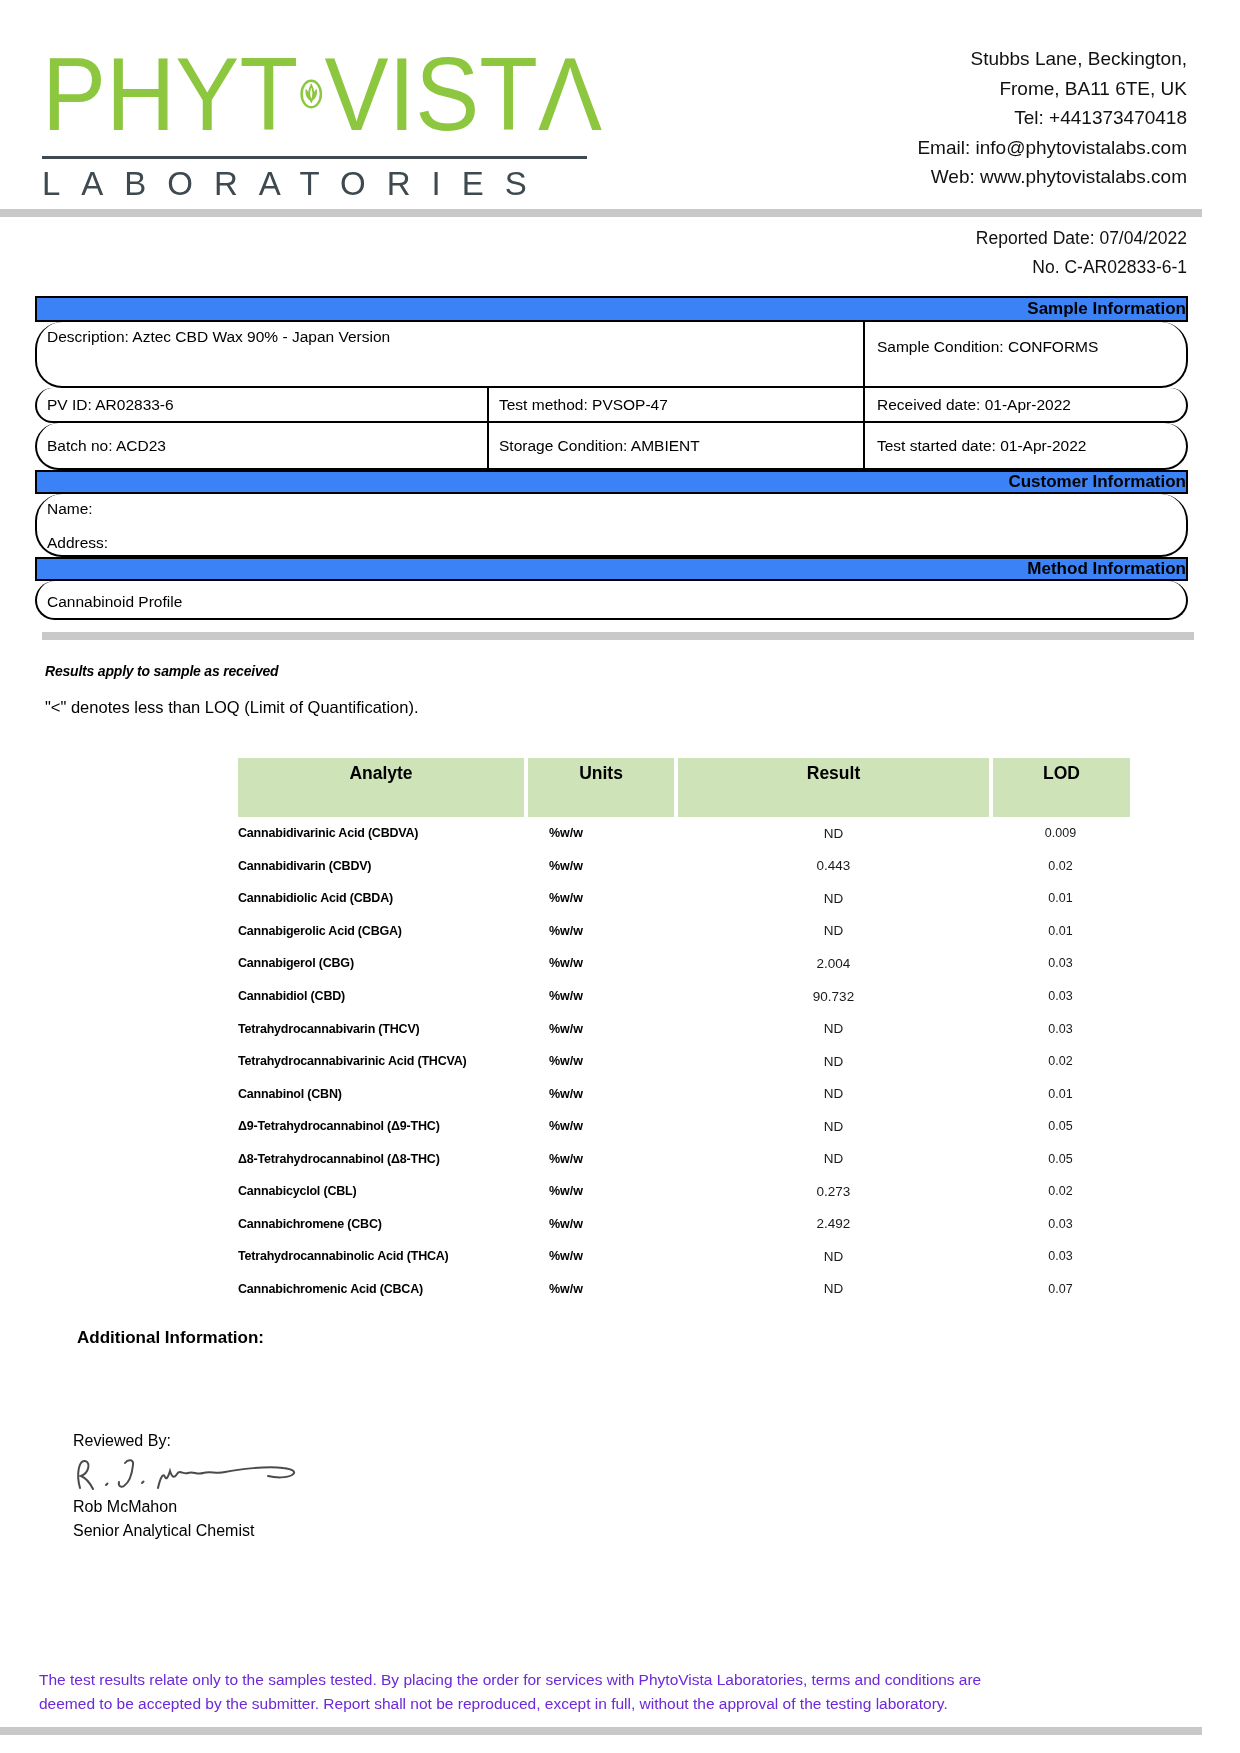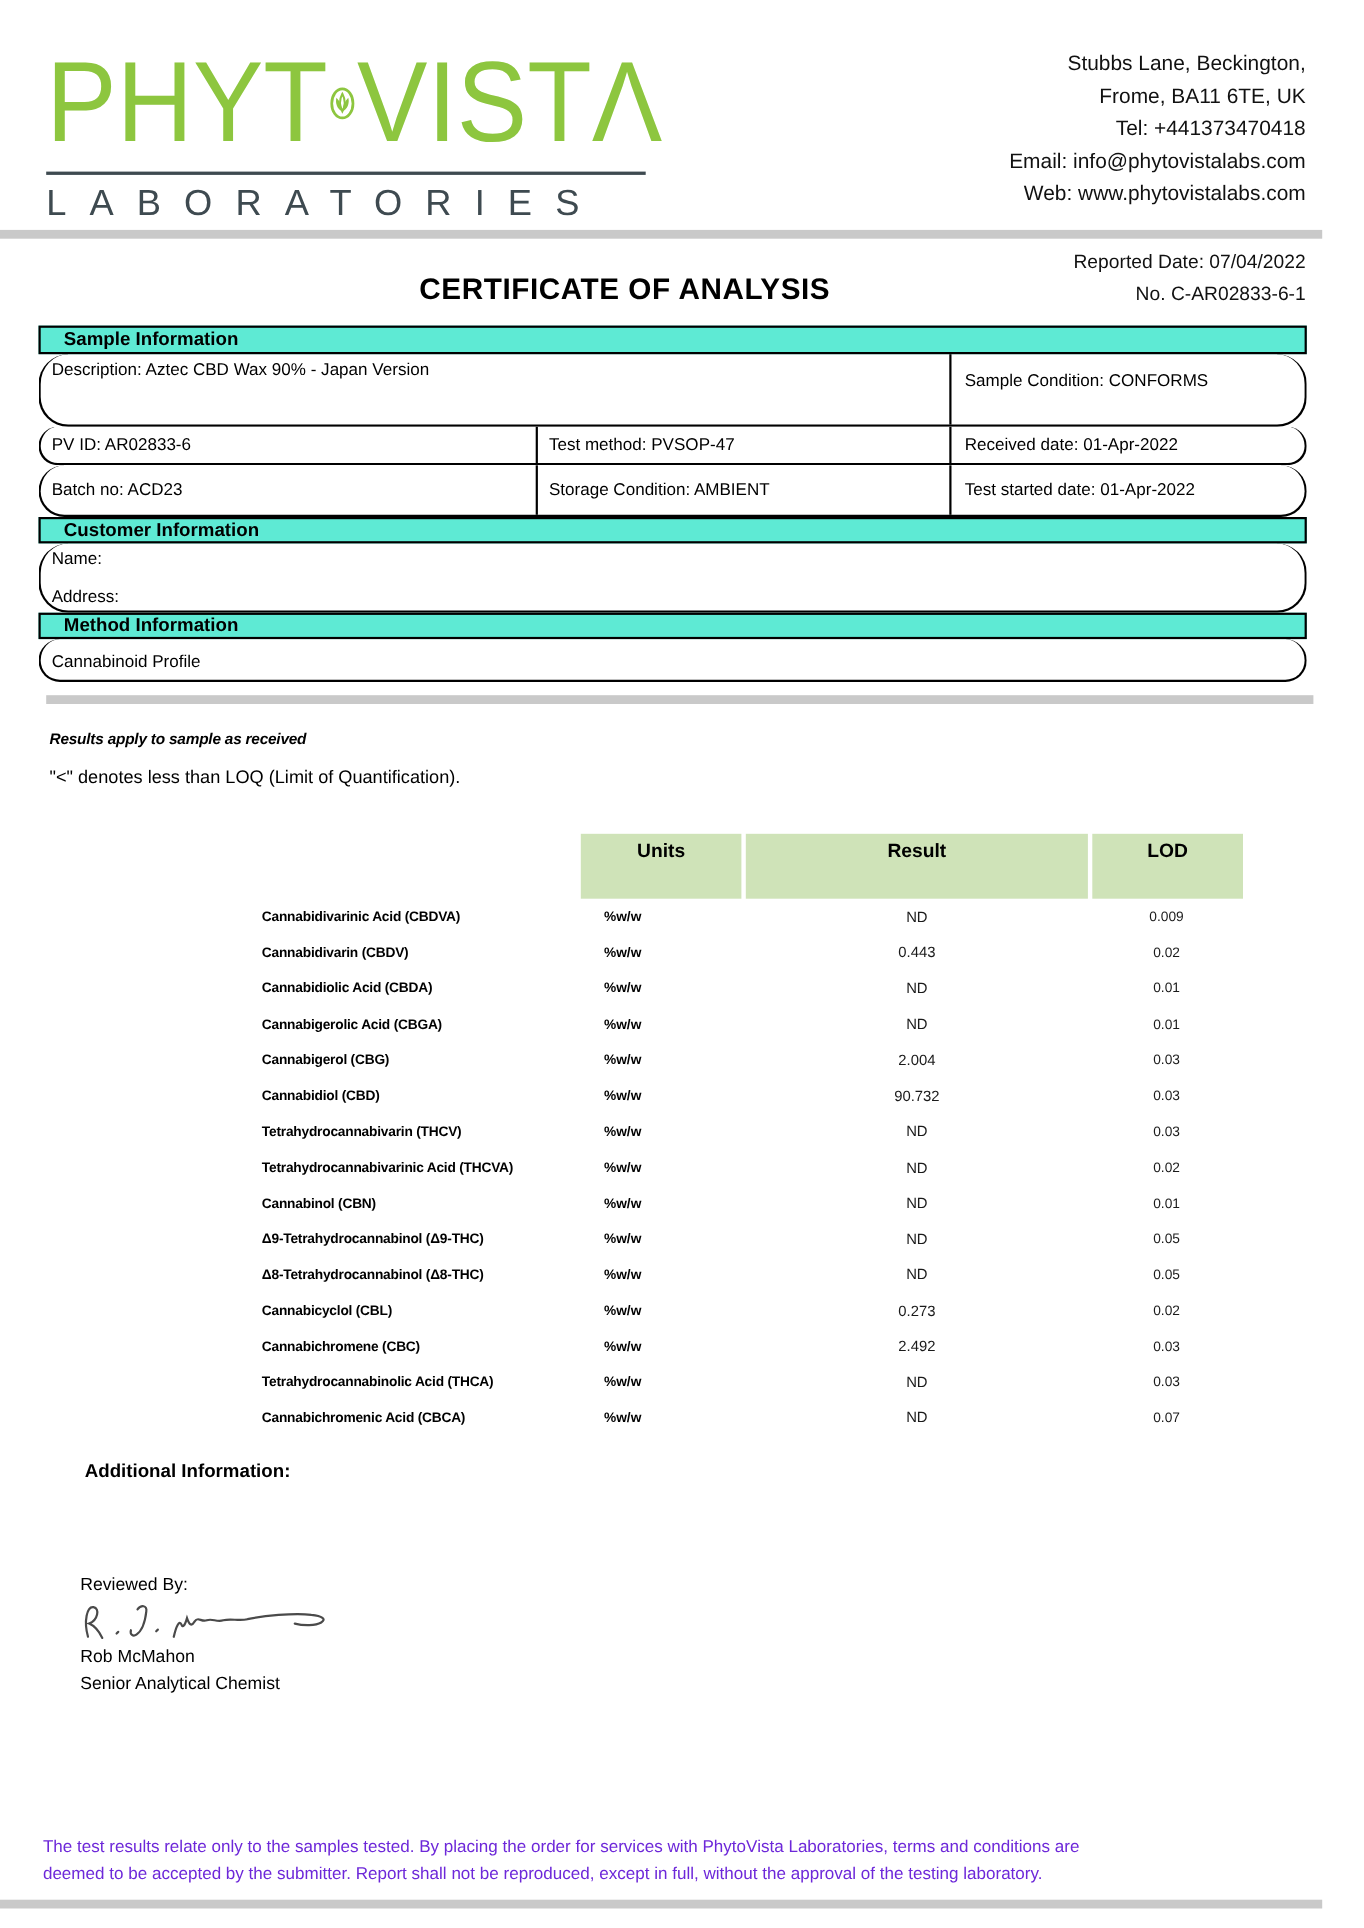--- a/index.html
+++ b/index.html
@@ -20,22 +20,22 @@
 
   .gray-bar{background:#c9c9c9;height:8px;}
 
   .report-meta{right:53px;top:224px;text-align:right;font-size:17.5px;line-height:29px;color:#111;}
 
   .coa-title{left:308px;top:248px;width:520px;text-align:center;font-size:27px;font-weight:bold;
              letter-spacing:.5px;}
 
   
   .info-table{left:35px;top:296px;width:1153px;}
-  .sec-bar{box-sizing:border-box;border:2px solid #000;background:#5eead4;height:26px;
-           font-size:17px;font-weight:bold;padding-left:21px;line-height:22px;}
+  .sec-bar{box-sizing:border-box;border:2px solid #000;background:#3b82f6;height:26px;
+           font-size:17px;font-weight:bold;padding-left:21px;line-height:22px;text-align:right;}
   .sec-bar.thin{height:24px;line-height:20px;}
   .irow{box-sizing:border-box;position:relative;border-left:2px solid #000;border-right:2px solid #000;
         border-bottom:2px solid #000;font-size:15.5px;border-radius:27px;}
   .cell{position:absolute;top:0;bottom:0;box-sizing:border-box;}
   .vline{border-left:2px solid #000;}
 
   
   .note-italic{left:45px;top:663px;font-size:14px;font-weight:bold;font-style:italic;letter-spacing:-.2px;}
   .note-loq{left:45px;top:698px;font-size:16.5px;}
 
@@ -87,21 +87,20 @@
     <div>Web: www.phytovistalabs.com</div>
   </div>
 
   <div class="abs gray-bar" style="left:0;top:209px;width:1202px;"></div>
 
   <div class="abs report-meta">
     <div>Reported Date: 07/04/2022</div>
     <div>No. C-AR02833-6-1</div>
   </div>
 
-  <div class="abs coa-title">CERTIFICATE OF ANALYSIS</div>
 
   <div class="abs info-table">
 
     <div class="sec-bar">Sample Information</div>
 
     <div class="irow" style="height:66px;">
       <div class="cell" style="left:0;width:826px;padding:6px 0 0 10px;">Description: Aztec CBD Wax 90% - Japan Version</div>
       <div class="cell vline" style="left:826px;right:0;padding:16px 0 0 12px;">Sample Condition: CONFORMS</div>
     </div>
 
@@ -129,20 +128,21 @@
     <div class="irow" style="height:39px;">
       <div class="cell" style="left:0;right:0;padding:12px 0 0 10px;">Cannabinoid Profile</div>
     </div>
   </div>
 
   <div class="abs gray-bar" style="left:42px;top:632px;width:1152px;"></div>
 
   <div class="abs note-italic">Results apply to sample as received</div>
   <div class="abs note-loq">"&lt;" denotes less than LOQ (Limit of Quantification).</div>
 
+  <div class="abs res-head" style="left:238px;top:758px;width:286px;">Analyte</div>
   <div class="abs res-head" style="left:528px;top:758px;width:146px;">Units</div>
   <div class="abs res-head" style="left:678px;top:758px;width:311px;">Result</div>
   <div class="abs res-head" style="left:993px;top:758px;width:137px;">LOD</div>
 
   <div class="abs res-rows">
     <div class="res-row">
       <div class="c-analyte">Cannabidivarinic Acid (CBDVA)</div>
       <div class="c-units">%w/w</div>
       <div class="c-result">ND</div>
       <div class="c-lod">0.009</div>

